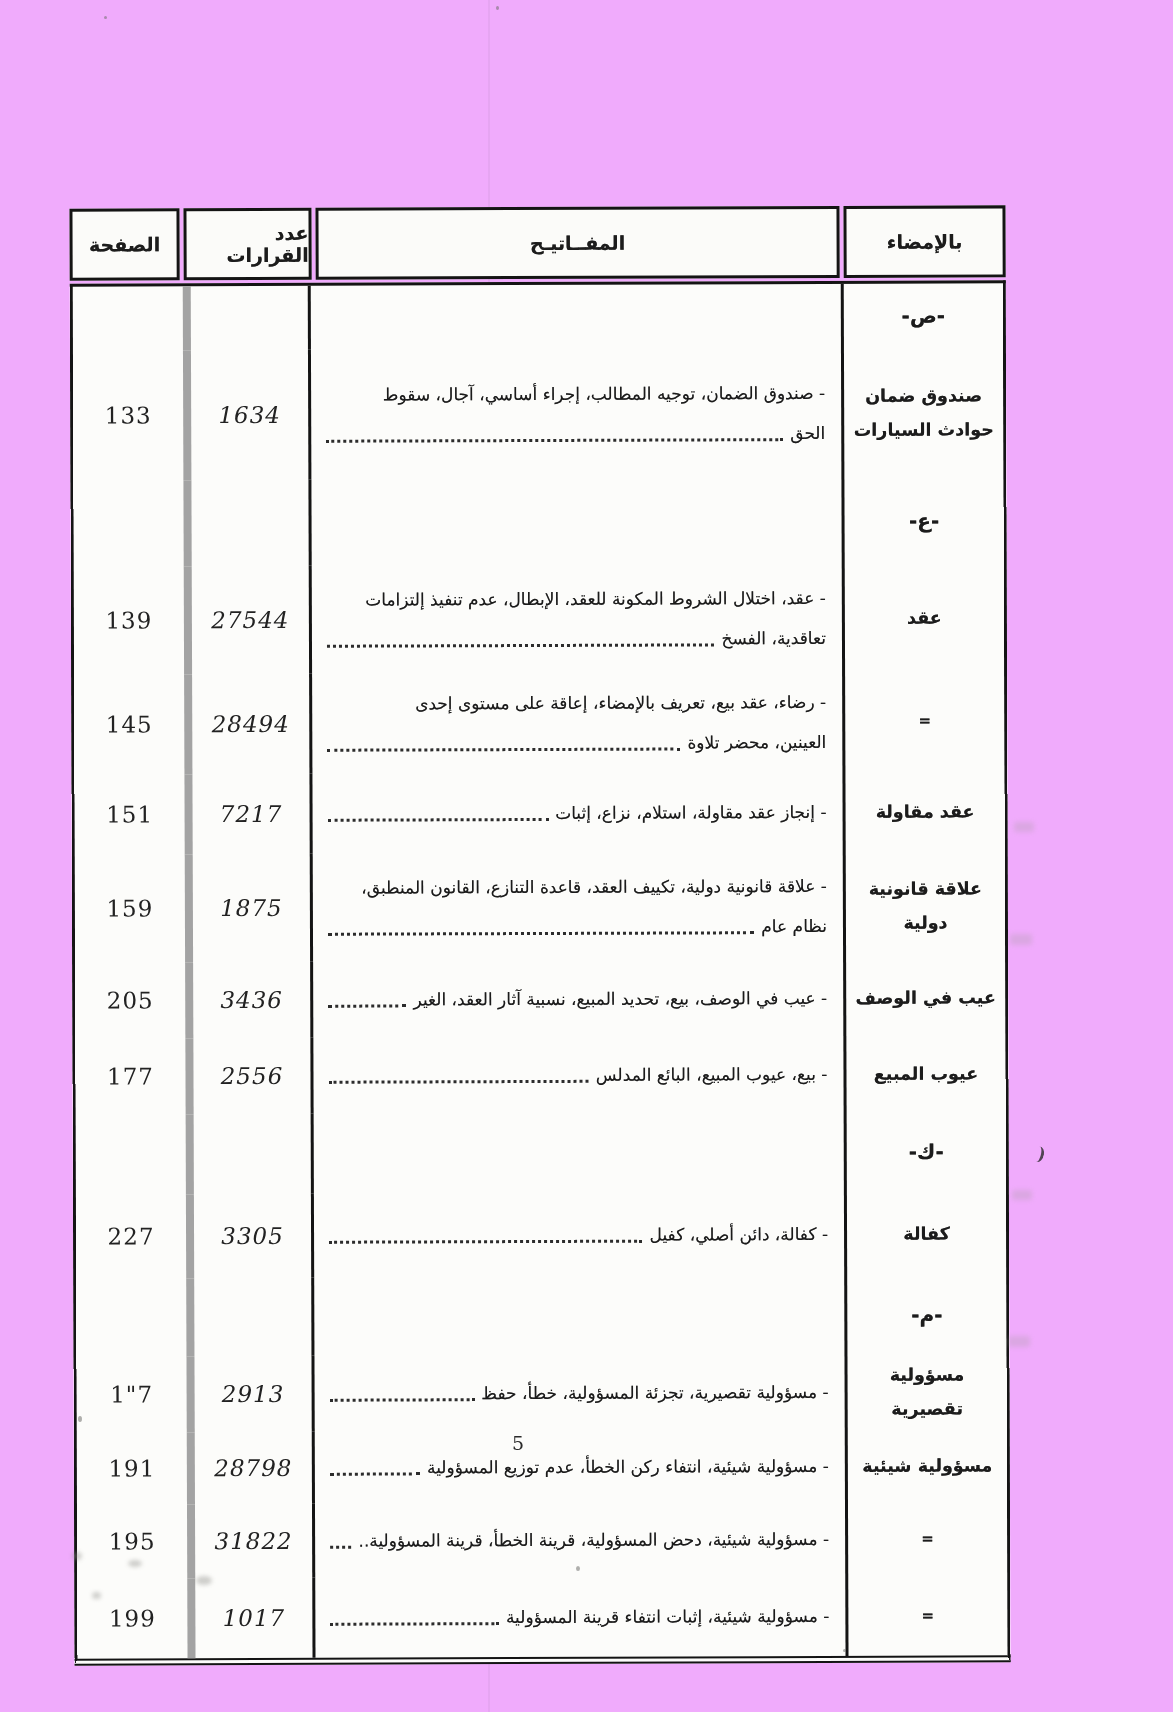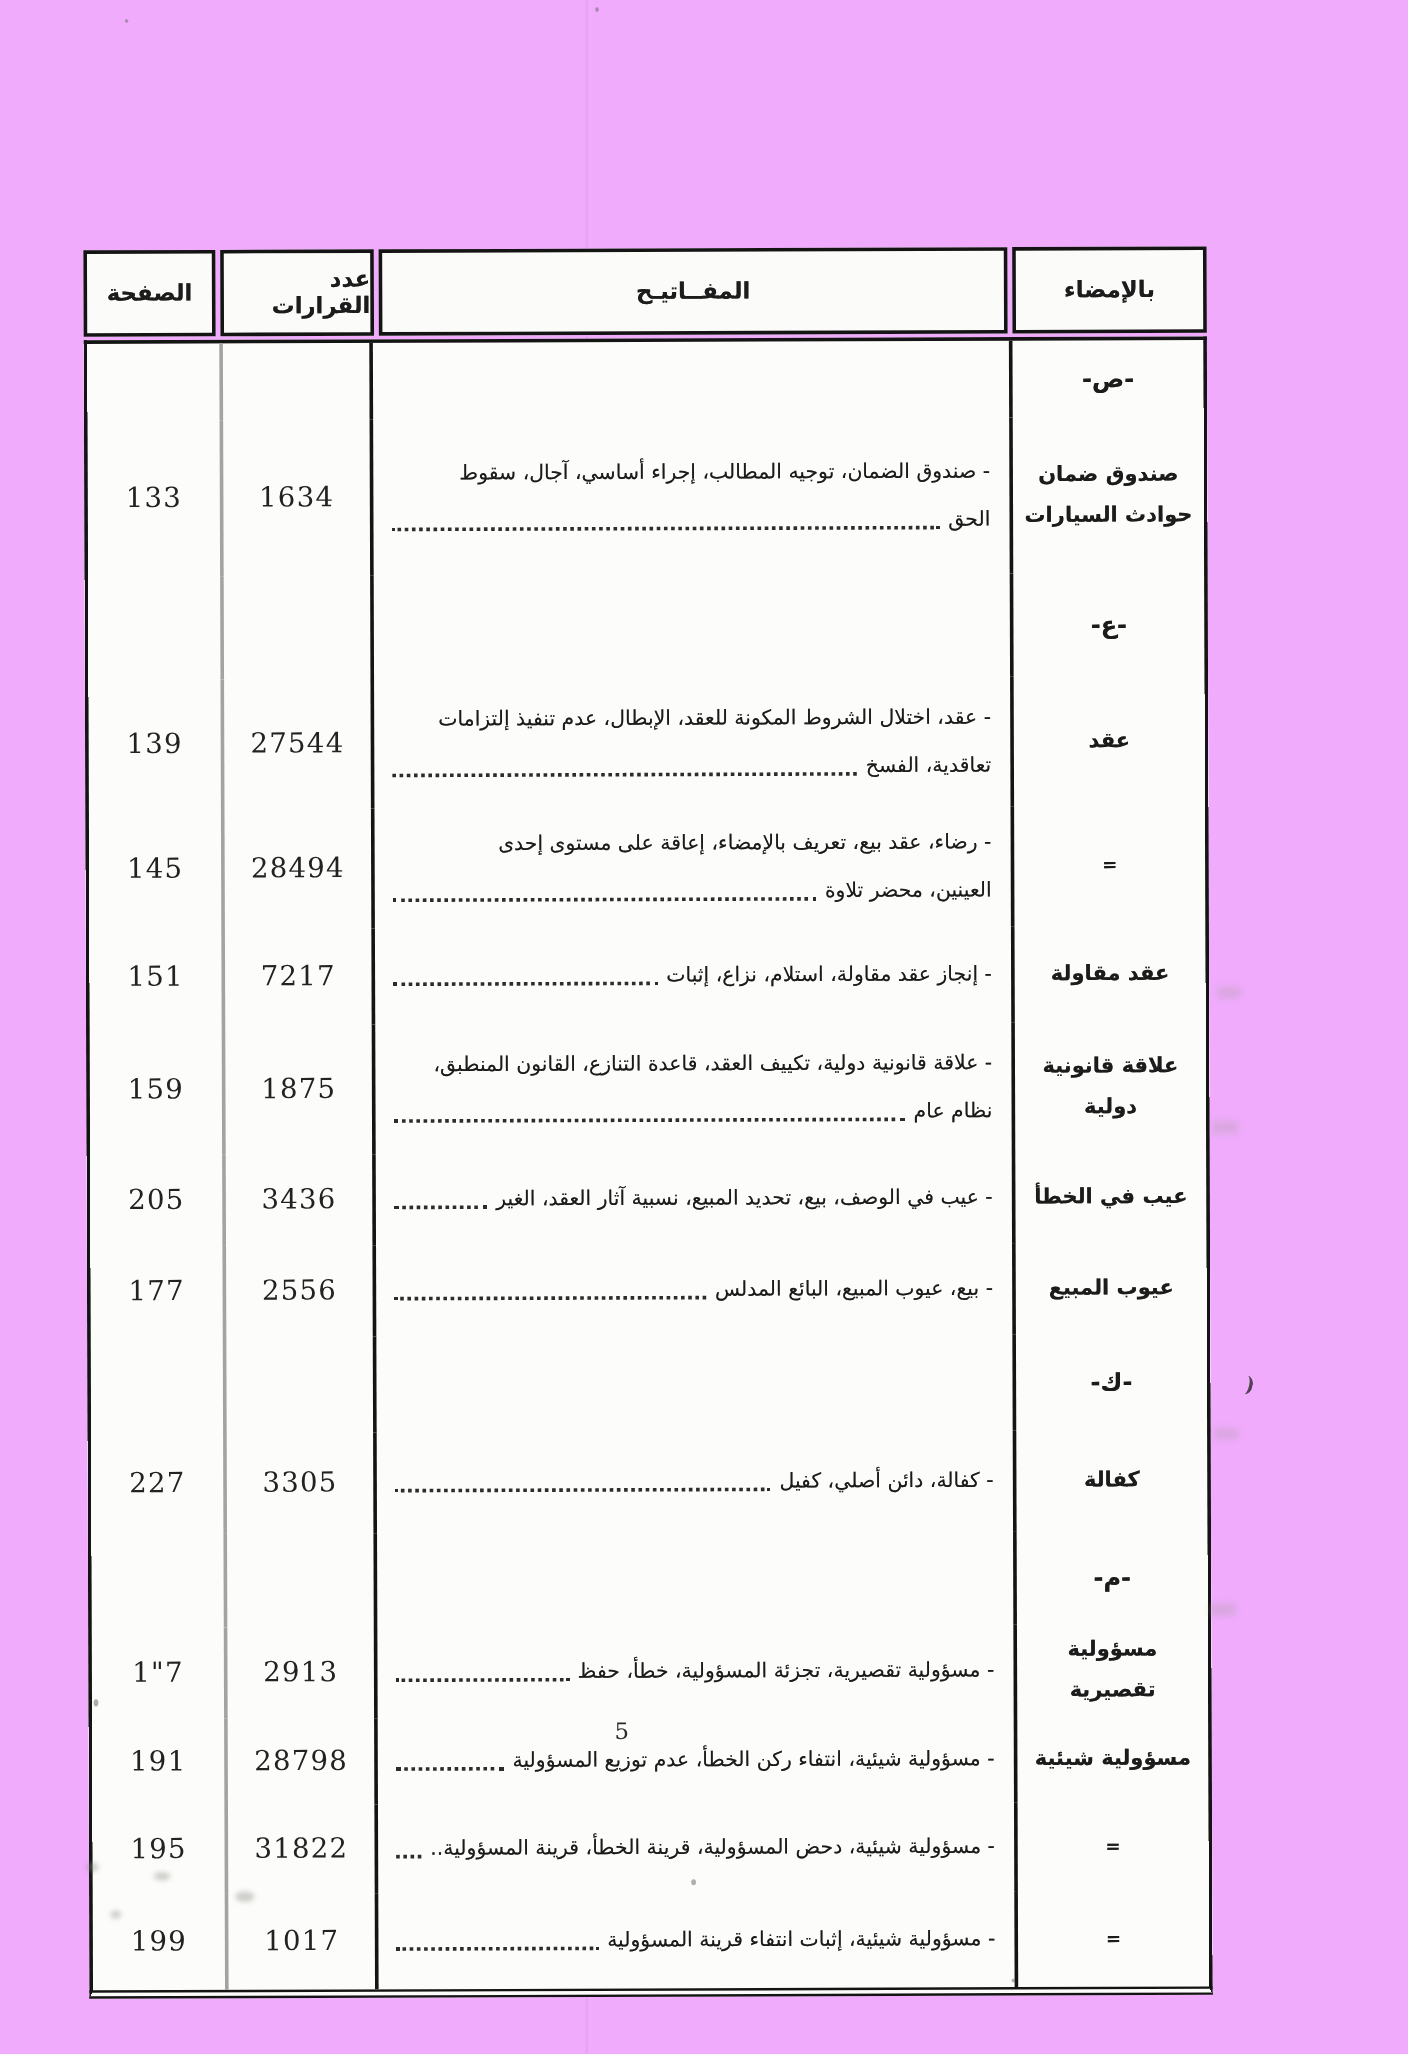--- a/index.html
+++ b/index.html
@@ -56,21 +56,21 @@
   .tbody .row:nth-child(8){min-height:76px;}
   .tbody .row:nth-child(9){min-height:76px;}
   .tbody .row:nth-child(10){min-height:80px;}
   .tbody .row:nth-child(11){min-height:84px;}
   .tbody .row:nth-child(12){min-height:78px;}
   .tbody .row:nth-child(13){min-height:72px;}
   .tbody .row:nth-child(14){min-height:72px;}
   .tbody .row:nth-child(15){min-height:74px;}
   .tbody .row:nth-child(16){min-height:80px;}
   .cell{display:flex;align-items:center;justify-content:center;}
-  .c-dec{border-left:3px solid #a3a3a3;border-right:3px solid #141414;}
+  .c-dec{border-left:8px solid #a3a3a3;border-right:3px solid #141414;font-style:italic;}
   .c-subj{border-left:3px solid #141414;}
   .c-page,.c-dec{
     font-family:"DejaVu Serif",serif;
     font-size:23px;letter-spacing:1px;color:#222;
   }
   .c-keys{
     flex-direction:column;align-items:stretch;justify-content:center;
     padding:8px 16px 8px 12px;
     text-align:right;
   }
@@ -200,21 +200,21 @@
 
   <div class="row entry">
     <div class="cell c-page">205</div>
     <div class="cell c-dec">3436</div>
     <div class="cell c-keys" dir="rtl">
             <div class="kline last">
               <span class="ktext">- عيب في الوصف، بيع، تحديد المبيع، نسبية آثار العقد، الغير</span>
               <span class="leader"></span>
             </div>
           </div>
-    <div class="cell c-subj" dir="rtl">عيب في الخطأ</div>
+    <div class="cell c-subj" dir="rtl">عيب في الوصف</div>
   </div>
 
   <div class="row entry">
     <div class="cell c-page">177</div>
     <div class="cell c-dec">2556</div>
     <div class="cell c-keys" dir="rtl">
             <div class="kline last">
               <span class="ktext">- بيع، عيوب المبيع، البائع المدلس</span>
               <span class="leader"></span>
             </div>

